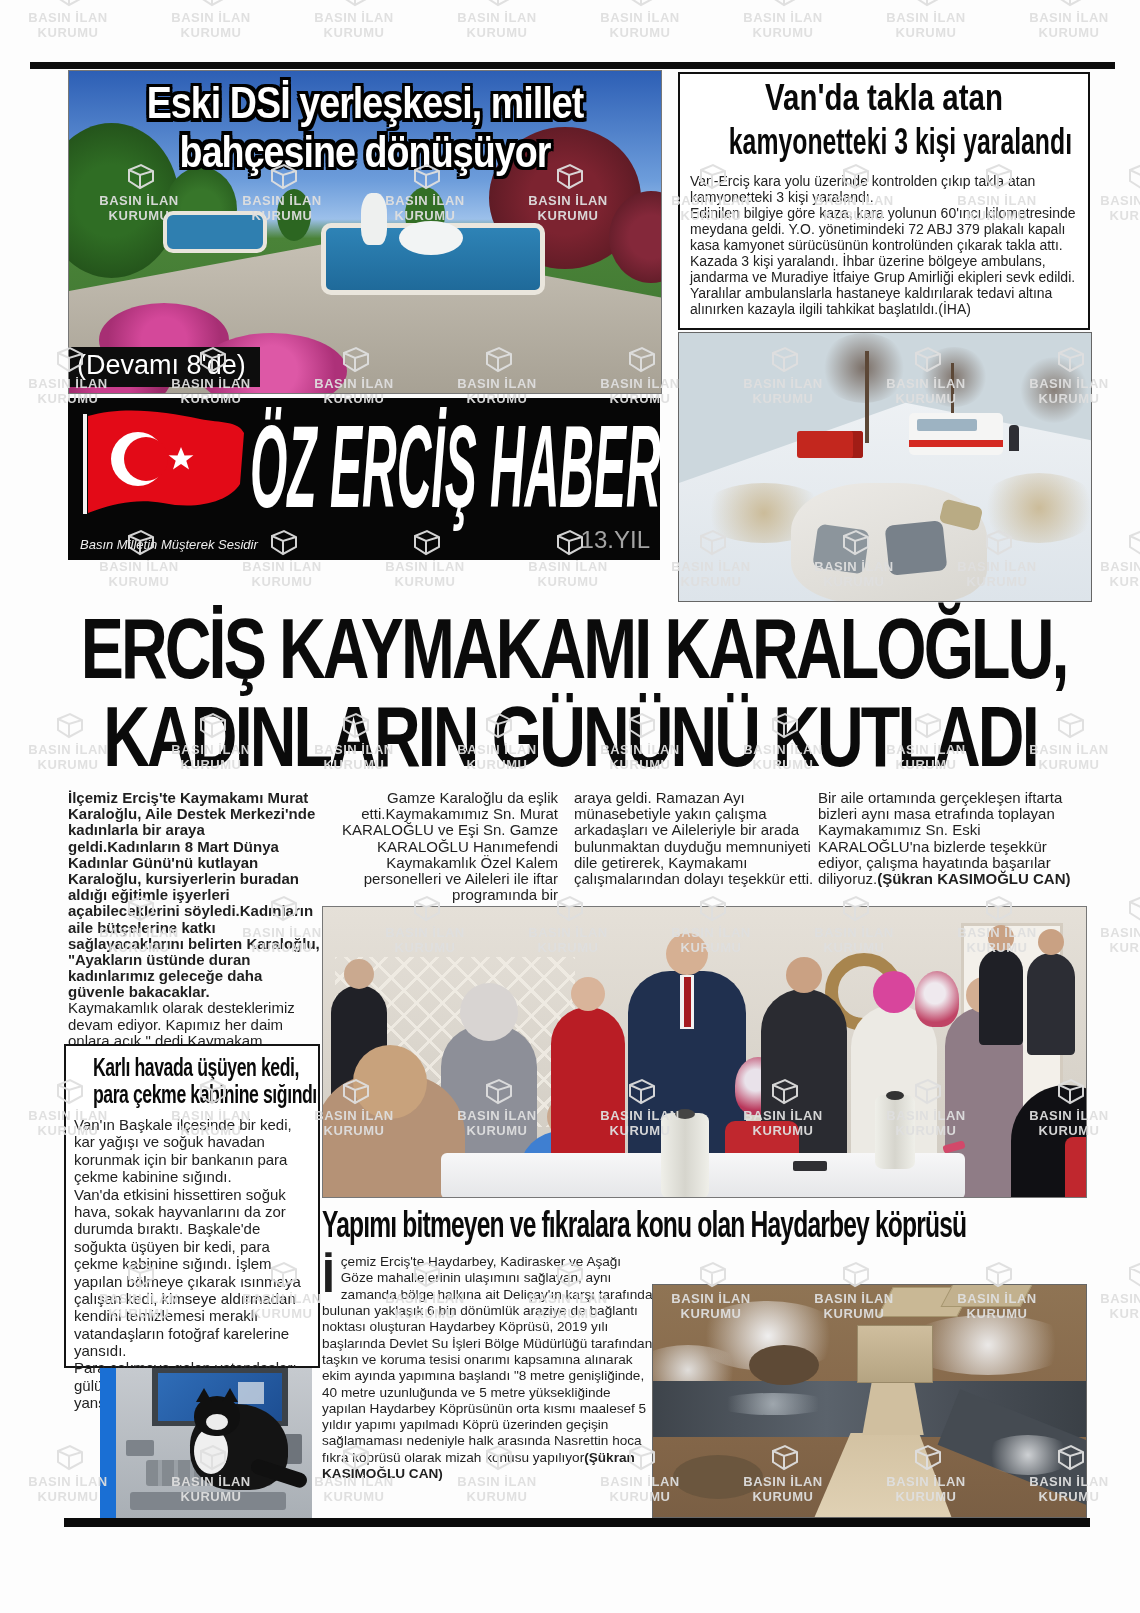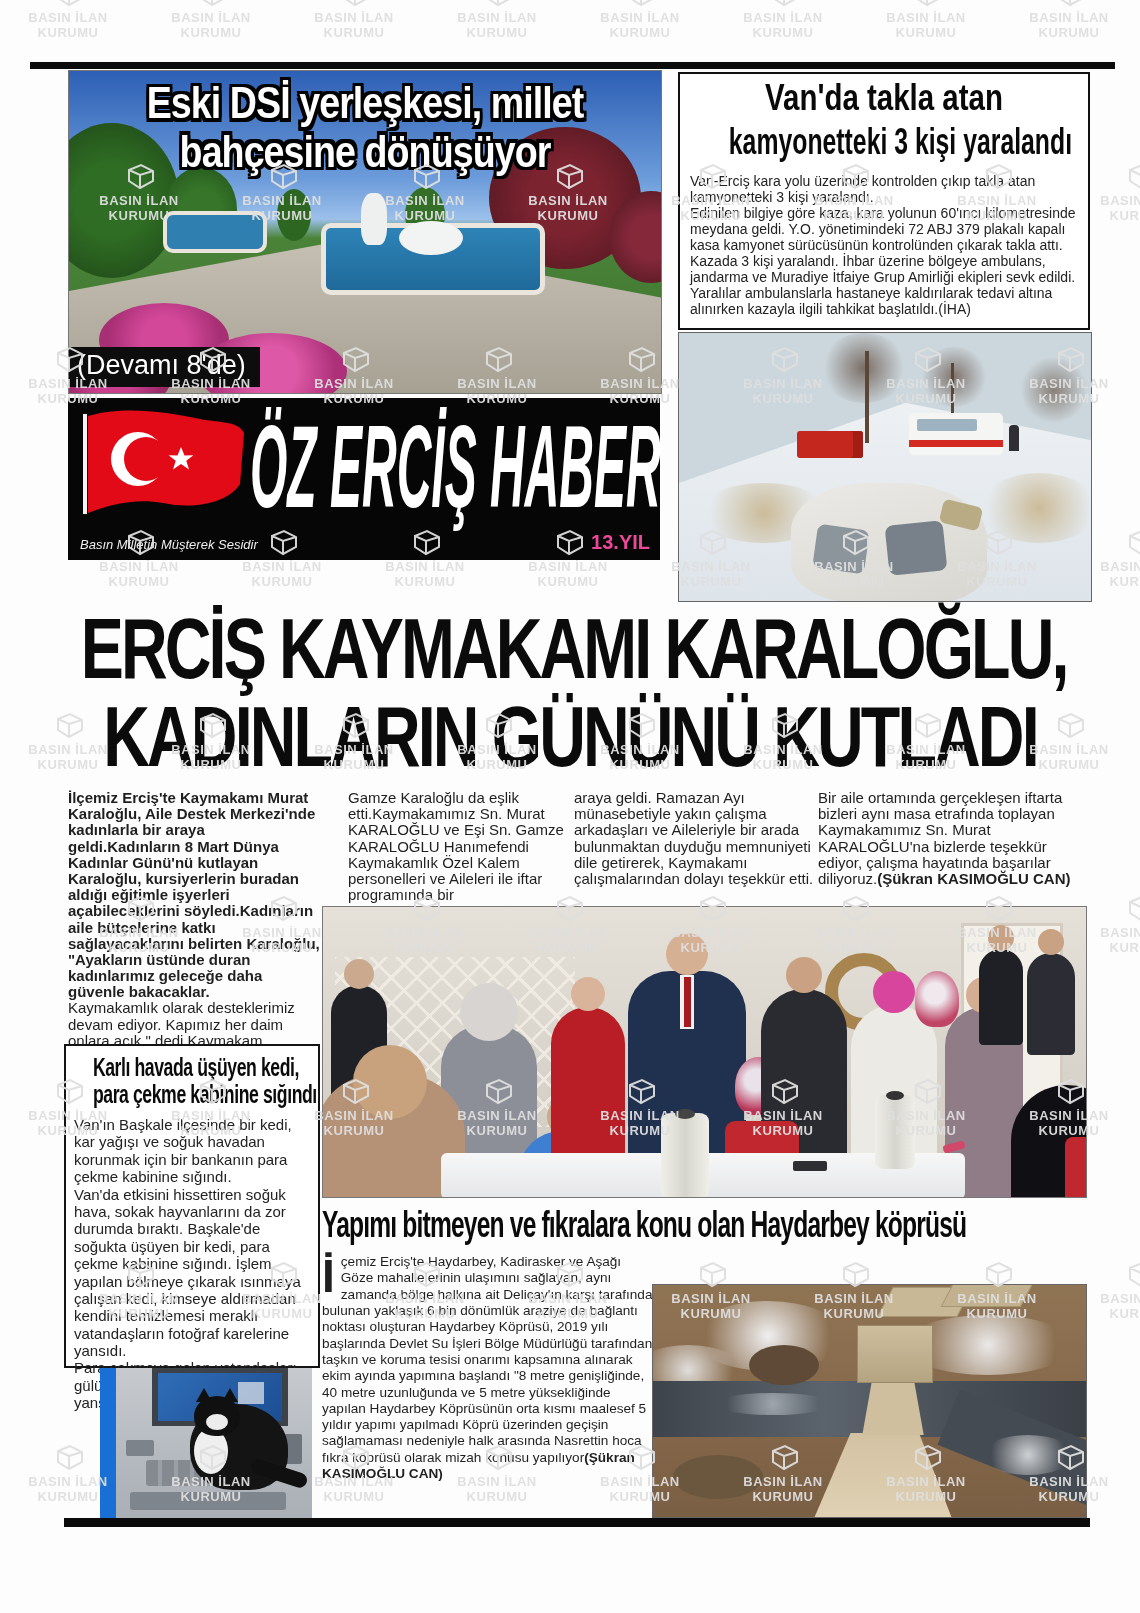--- a/index.html
+++ b/index.html
@@ -28,21 +28,21 @@
     text-shadow:-3px -3px 0 #000,3px -3px 0 #000,-3px 3px 0 #000,3px 3px 0 #000,0 -3px 0 #000,0 3px 0 #000,-3px 0 0 #000,3px 0 0 #000;}
   .devami{position:absolute;left:0;bottom:6px;background:#0d0d0d;color:#fff;font-size:27px;
     padding:3px 14px 6px 8px;}
 
   
   .masthead{left:68px;top:398px;width:592px;height:162px;background:#060606;}
   .mast-title{position:absolute;left:182px;top:22px;height:96px;line-height:96px;white-space:nowrap;
     color:#fff;font-weight:bold;font-style:italic;font-size:80px;
     transform:scale(.60,1.45);transform-origin:left center;}
   .mast-tagline{position:absolute;left:12px;bottom:8px;color:#eee;font-size:13px;font-style:italic;}
-  .mast-year{position:absolute;right:10px;bottom:6px;color:#ec4899;font-size:20px;font-weight:bold;}
+  .mast-year{position:absolute;right:10px;bottom:6px;color:#a3a3a3;font-size:24px;font-weight:normal;}
   .dateline{left:68px;top:564px;width:592px;height:31px;border:2px solid #1a1a1a;background:#fff;
     box-sizing:border-box;font-size:21px;font-weight:bold;line-height:27px;padding-left:5px;letter-spacing:-.3px;}
 
   
   .crash-box{left:678px;top:72px;width:412px;height:258px;border:2px solid #101010;box-sizing:border-box;
     background:#fff;padding:6px 10px;}
   .crash-hl{text-align:center;font-weight:bold;color:#090909;}
   .crash-hl .l1{display:block;font-size:31px;transform:scale(.95,1.2);white-space:nowrap;}
   .crash-hl .l2{display:block;font-size:31px;transform:scale(.80,1.2);white-space:nowrap;margin-top:8px;}
   .crash-body{margin-top:14px;font-size:14px;line-height:1.14;color:#222;white-space:pre-line;}
@@ -53,21 +53,21 @@
   
   .main-hl{left:55px;top:604px;width:1030px;text-align:center;font-weight:bold;color:#0b0b0b;}
   .main-hl .l{white-space:nowrap;font-size:68px;letter-spacing:-3px;line-height:88px;
     transform:scale(.95,1.25);transform-origin:center;}
 
   
   .col{position:absolute;top:790px;font-size:15px;line-height:1.08;color:#1f1f1f;}
   .col p{margin:0;}
   .b{font-weight:bold;}
   .col1{left:68px;width:252px;}
-  .col2{left:348px;width:240px;}
+  .col2{left:318px;width:240px;text-align:right;}
   .col3{left:574px;width:240px;}
   .col4{left:818px;width:267px;}
 
   
   .meeting-photo{left:322px;top:906px;width:763px;height:290px;border:1px solid #777;overflow:hidden;
     background:linear-gradient(180deg,#e5e0d8 0%,#d8d3ca 60%,#cfc9bf 100%);}
   .fig{position:absolute;border-radius:42px 42px 8px 8px;}
   .head{position:absolute;left:50%;transform:translateX(-50%);border-radius:50%;}
 
   
@@ -169,21 +169,21 @@
     <p><span class="b">İlçemiz Erciş'te  Kaymakamı Murat Karaloğlu, Aile Destek Merkezi'nde kadınlarla bir araya geldi.Kadınların 8 Mart Dünya Kadınlar Günü'nü kutlayan Karaloğlu, kursiyerlerin buradan aldığı eğitimle işyerleri açabileceklerini söyledi.Kadınların aile bütçelerine katkı sağlayacaklarını belirten Karaloğlu, "Ayakların üstünde duran kadınlarımız geleceğe daha güvenle bakacaklar.</span><br>
     <span>Kaymakamlık olarak desteklerimiz devam ediyor. Kapımız her daim onlara açık." dedi.Kaymakam Karaloğlu'na eşi</span></p>
   </div>
   <div class="col col2">
     <p>Gamze Karaloğlu da eşlik etti.Kaymakamımız Sn. Murat KARALOĞLU ve Eşi Sn. Gamze KARALOĞLU Hanımefendi Kaymakamlık Özel Kalem personelleri ve Aileleri ile iftar programında bir</p>
   </div>
   <div class="col col3">
     <p>araya geldi. Ramazan Ayı münasebetiyle yakın çalışma arkadaşları ve Aileleriyle bir arada bulunmaktan duyduğu memnuniyeti dile getirerek, Kaymakamı çalışmalarından dolayı teşekkür etti.</p>
   </div>
   <div class="col col4">
-    <p><span>Bir aile ortamında gerçekleşen iftarta bizleri aynı masa etrafında toplayan Kaymakamımız Sn. Murat KARALOĞLU'na bizlerde teşekkür ediyor, çalışma hayatında başarılar diliyoruz.</span><span class="b">(Şükran KASIMOĞLU CAN)</span></p>
+    <p><span>Bir aile ortamında gerçekleşen iftarta bizleri aynı masa etrafında toplayan Kaymakamımız Sn. Eski KARALOĞLU'na bizlerde teşekkür ediyor, çalışma hayatında başarılar diliyoruz.</span><span class="b">(Şükran KASIMOĞLU CAN)</span></p>
   </div>
 
   <div class="abs meeting-photo">
     <div style="position:absolute;left:12px;top:50px;width:240px;height:170px;opacity:.8;background:repeating-linear-gradient(45deg,rgba(244,240,232,.9) 0 3px,transparent 3px 18px),repeating-linear-gradient(-45deg,rgba(244,240,232,.9) 0 3px,transparent 3px 18px);"></div>
     <div style="position:absolute;left:638px;top:16px;width:102px;height:244px;background:#f3f0ea;border:3px solid #d4ccc0;box-sizing:border-box;"></div>
     <div style="position:absolute;left:502px;top:46px;width:52px;height:52px;border:13px solid #a8854e;border-radius:50%;"></div>
     <div class="fig" style="left:8px;top:78px;width:56px;height:212px;background:#202127;">
         <div class="head" style="top:-26px;width:30px;height:30px;background:#caa98f;"></div>
       </div>
     <div class="fig" style="left:118px;top:118px;width:96px;height:172px;background:#8d8f98;">

